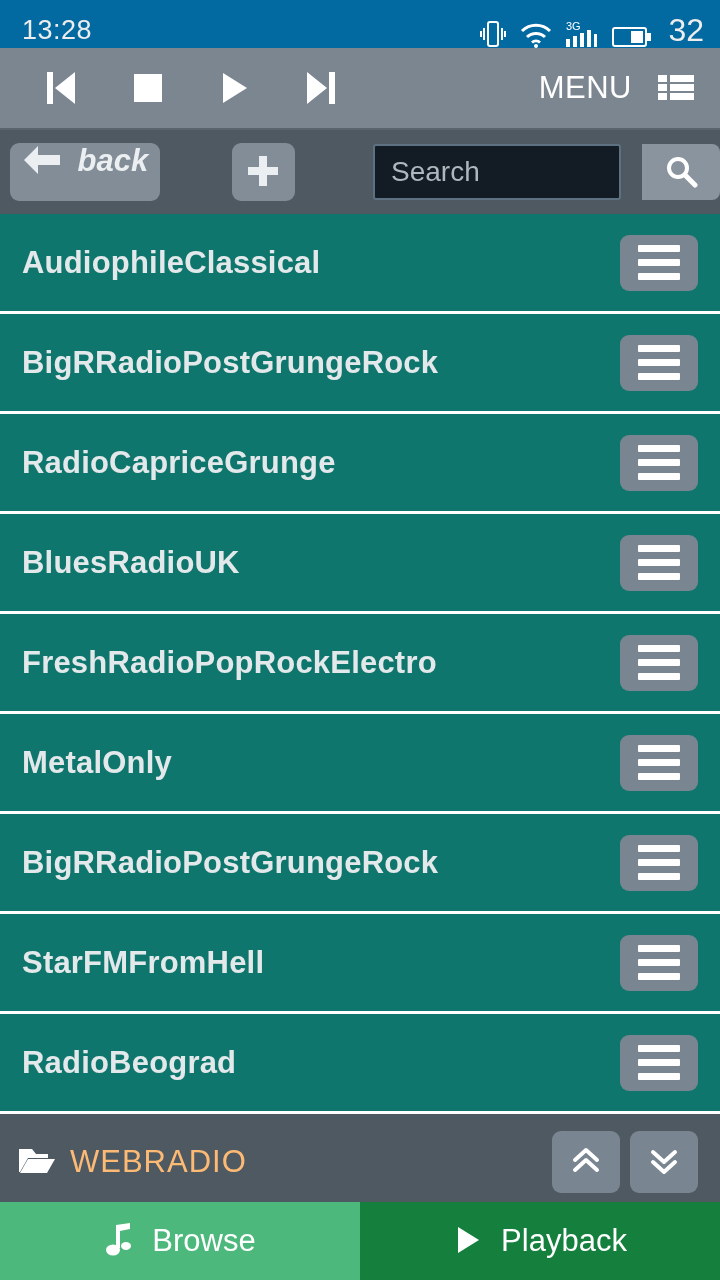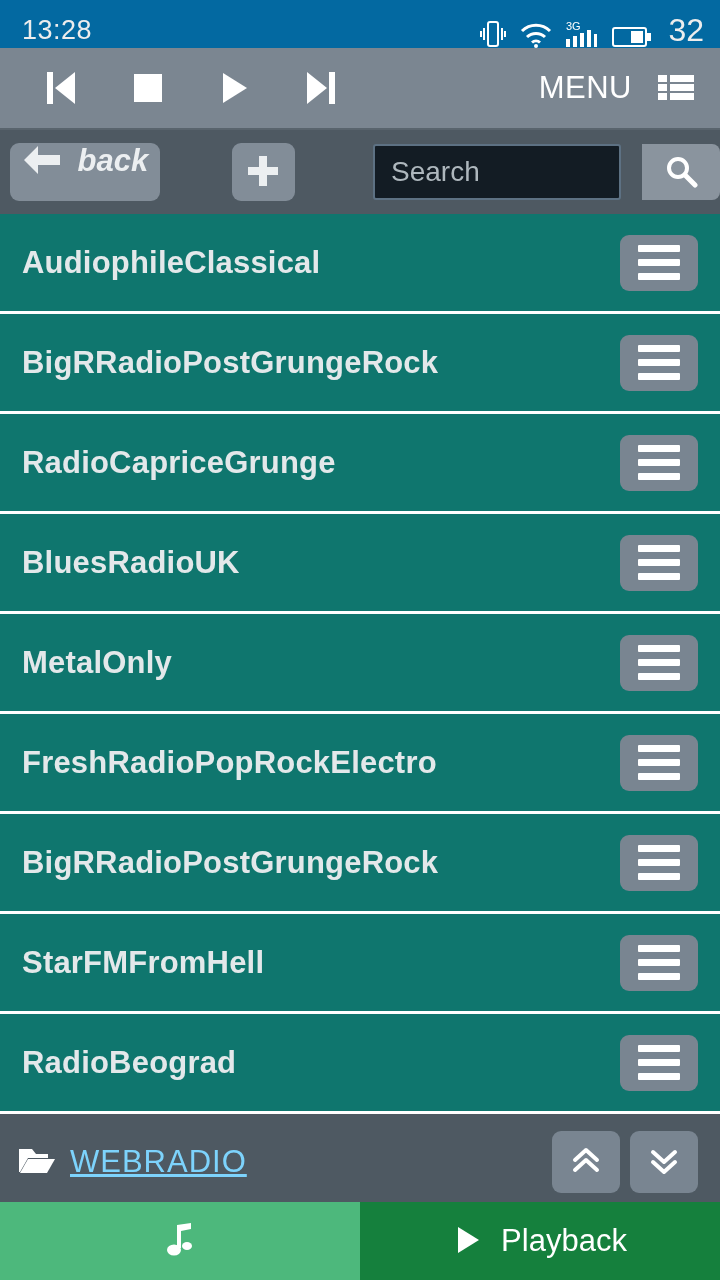--- a/index.html
+++ b/index.html
@@ -81,21 +81,21 @@
   }
   .row-menu i { display:block; width:42px; height:7px; background:#fff; border-radius:1px; }
 
   
   .pathrow {
     flex:0 0 80px; background:#4e5962;
     display:flex; align-items:center; justify-content:space-between;
     padding:0 22px 0 18px;
   }
   .path-left { display:flex; align-items:center; gap:14px; }
-  .path-label { font-size:31px; color:#7dd3fc; letter-spacing:1px;text-decoration:underline; }
+  .path-label { font-size:31px; color:#fdba74; letter-spacing:1px; }
   .path-btns { display:flex; align-items:center; gap:10px; }
   .scroll-btn {
     width:68px; height:62px; background:#798591; border:none; border-radius:9px;
     display:flex; align-items:center; justify-content:center; cursor:pointer;
   }
 
   
   .bottomnav { flex:0 0 78px; display:flex; }
   .navtab {
     flex:1 1 0; display:flex; align-items:center; justify-content:center; gap:18px;
@@ -261,30 +261,30 @@
     <div class="row">
       <span class="row-title">BluesRadioUK</span>
       <button class="row-menu">
         <i></i>
         <i></i>
         <i></i>
       </button>
     </div>
 
     <div class="row">
+      <span class="row-title">FreshRadioPopRockElectro</span>
+      <button class="row-menu">
+        <i></i>
+        <i></i>
+        <i></i>
+      </button>
+    </div>
+
+    <div class="row">
       <span class="row-title">MetalOnly</span>
-      <button class="row-menu">
-        <i></i>
-        <i></i>
-        <i></i>
-      </button>
-    </div>
-
-    <div class="row">
-      <span class="row-title">FreshRadioPopRockElectro</span>
       <button class="row-menu">
         <i></i>
         <i></i>
         <i></i>
       </button>
     </div>
 
     <div class="row">
       <span class="row-title">BigRRadioPostGrungeRock</span>
       <button class="row-menu">
@@ -346,20 +346,21 @@
 
   <div class="bottomnav">
     <button class="navtab browse">
       <span>
         <svg width="30" height="34" viewBox="0 0 30 34">
           <path d="M12 2 L26 0 L26 6 L16 8 L16 25 L12 25 Z" fill="#fff"></path>
           <ellipse cx="9" cy="27" rx="7" ry="5.5" fill="#fff"></ellipse>
           <ellipse cx="22" cy="23" rx="5" ry="4" fill="#fff"></ellipse>
         </svg>
       </span>
+      <span class="nlabel">Browse</span>
     </button>
 
     <button class="navtab playback">
       <span>
         <svg width="30" height="34" viewBox="0 0 30 34">
           <path d="M5 4 L5 30 L26 17 Z" fill="#fff"></path>
         </svg>
       </span>
       <span class="nlabel">Playback</span>
     </button>

